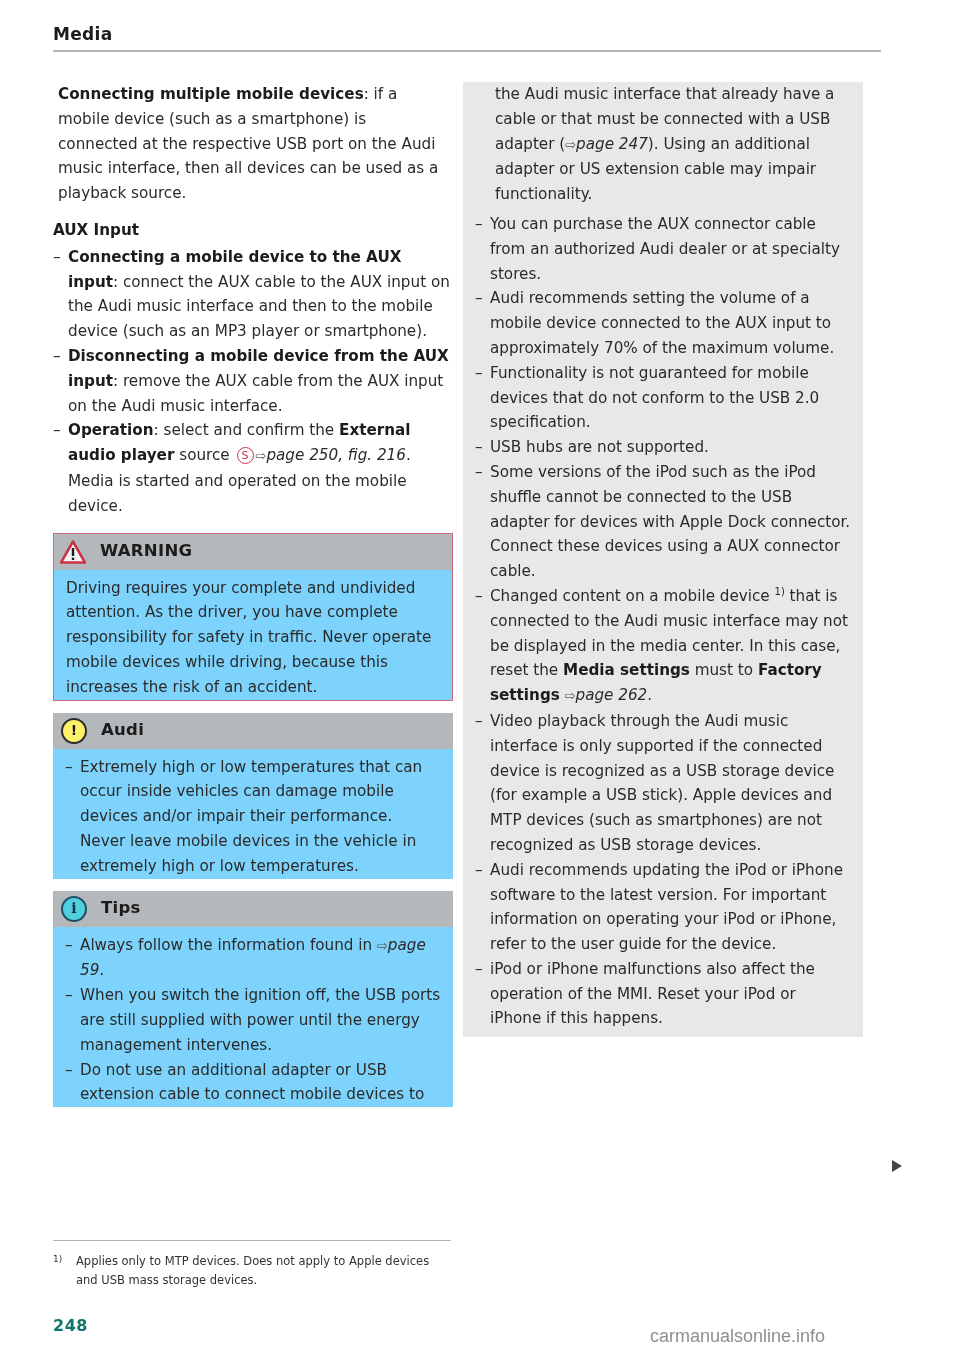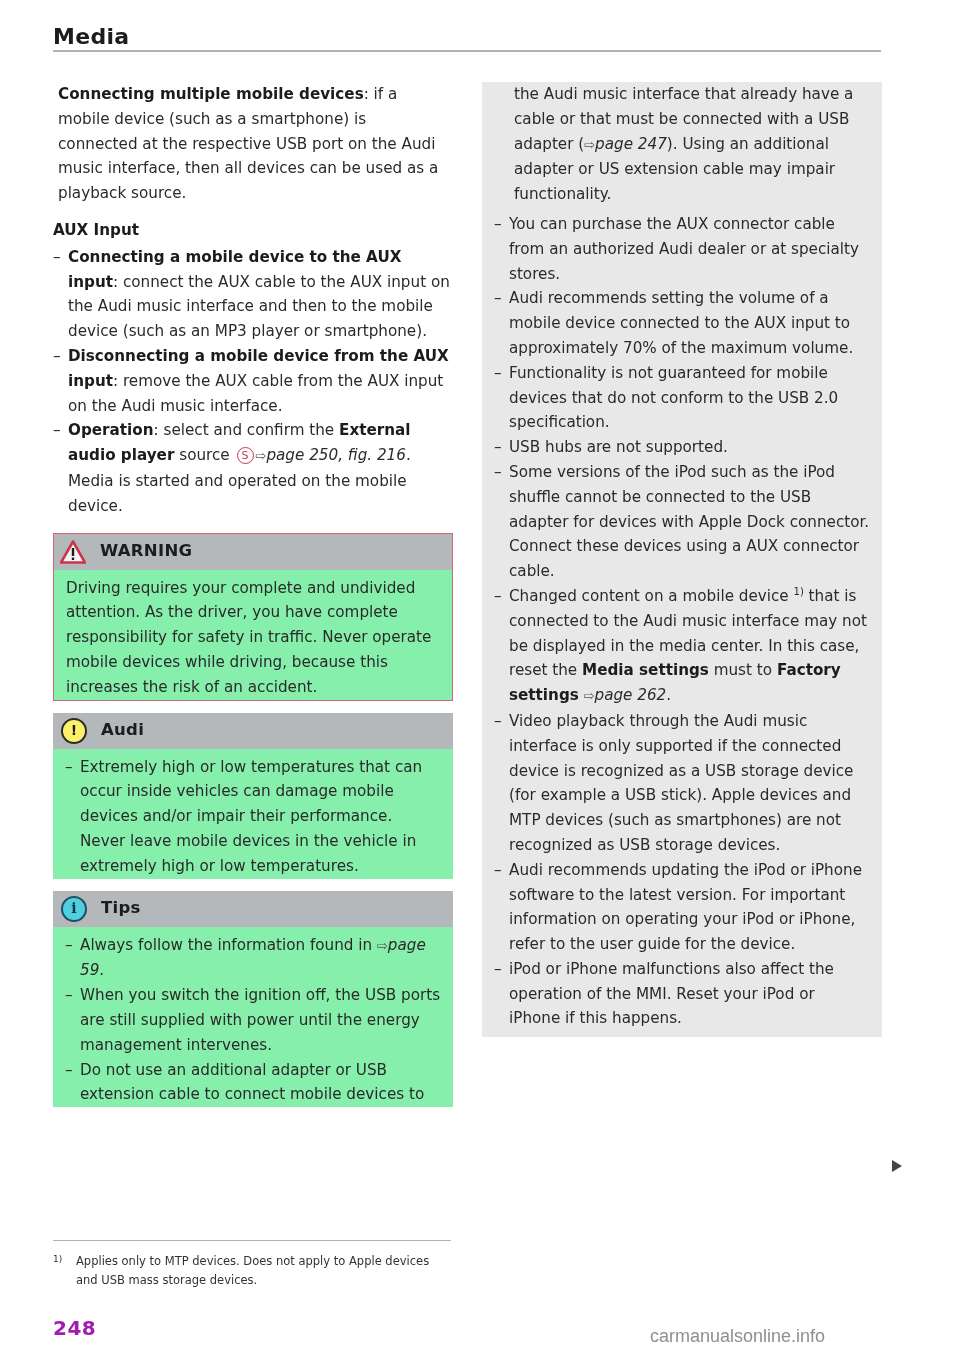--- a/index.html
+++ b/index.html
@@ -1,40 +1,40 @@
 <!DOCTYPE html>
 <html><head>
 <meta charset="utf-8">
 <style>
   html, body { margin:0; padding:0; }
   body { width:960px; height:1358px; background:#ffffff; position:relative; overflow:hidden;
          font-family:"DejaVu Sans", "Liberation Sans", sans-serif; color:#2a2a2a; }
   .header { position:absolute; left:53px; top:24px; width:828px; }
-  .header-title { font-weight:bold; font-size:22px; letter-spacing:0.3px; color:#1c1c1c; }
+  .header-title { font-weight:bold; font-size:17px; letter-spacing:0.3px; color:#1c1c1c; }
   .header-rule { position:absolute; left:53px; top:50px; width:828px; height:2px; background:#b3b3b3; }
 
   .col { position:absolute; font-size:15.2px; line-height:24.8px; }
   .col-left { left:53px; top:77px; width:400px; }
-  .col-right { left:484px; top:77px; width:398px; }
+  .col-right { left:465px; top:77px; width:398px; }
 
   p { margin:5px; }
   b { font-weight:bold; color:#1c1c1c; }
   i { font-style:italic; }
   .subhead { font-weight:bold; margin-top:12px; margin-bottom:2px; color:#1c1c1c; }
 
   ul.dash { list-style:none; margin:0; padding:0; }
   ul.dash li { position:relative; padding-left:15px; }
   ul.dash li::before { content:"–"; position:absolute; left:0; top:0; }
 
   .ref-arrow { font-size:13px; color:#555; }
   .circle-s { display:inline-block; width:15px; height:15px; border:1.5px solid #c23a4e; border-radius:50%;
               color:#c23a4e; font-size:11px; line-height:15px; text-align:center; vertical-align:1px; margin:0 2px; }
   sup { font-size:10px; line-height:0; }
 
-  .box { margin-top:12px; background:#86efac; }
+  .box { margin-top:12px; background:#7dd3fc; }
   .box-head { background:#b4b8bb; height:36px; display:flex; align-items:center; padding-left:8px; }
   .box-head-label { font-weight:bold; font-size:16.5px; margin-left:14px; color:#1c1c1c; letter-spacing:0.3px; }
   .box-body { padding:6px 12px 0 12px; }
   .warning { border:1.5px solid #d06a78; margin-top:14px; }
   .warning .box-head { padding-left:6px; }
 
   .tri-icon { width:26px; height:24px; }
   .note-icon { width:26px; height:26px; border-radius:50%; background:#fbf16a; border:2px solid #2b2b2b;
                box-sizing:border-box; display:flex; align-items:center; justify-content:center;
                font-weight:bold; font-size:14px; color:#1c1c1c; }
@@ -43,21 +43,21 @@
                font-family:"DejaVu Serif", serif; font-weight:bold; font-size:14px; color:#17354a; }
 
   .right-box { background:#e8e8e8; padding:0 12px 6px 12px; margin-left:-2px; }
   .continue-arrow { position:absolute; left:892px; top:1160px; width:0; height:0;
                     border-top:6px solid transparent; border-bottom:6px solid transparent; border-left:10px solid #444; }
 
   .footnote-rule { position:absolute; left:53px; top:1240px; width:398px; height:1px; background:#b3b3b3; }
   .footnote { position:absolute; left:53px; top:1252px; width:400px; font-size:11.5px; line-height:19px; color:#333; }
   .footnote-mark { position:absolute; left:0; top:-2px; font-size:9px; }
   .footnote-text { display:block; padding-left:23px; }
-  .page-number { position:absolute; left:53px; top:1316px; font-weight:bold; font-size:20px; color:#a21caf; letter-spacing:0.5px; }
+  .page-number { position:absolute; left:53px; top:1316px; font-weight:bold; font-size:16px; color:#0f766e; letter-spacing:0.5px; }
   .watermark { position:absolute; left:650px; top:1326px; font-family:Liberation Sans, sans-serif;
                font-size:18px; color:#8f8f8f; }
 </style>
 </head>
 <body>
 
 <div class="header">
   <span class="header-title">Media</span>
 </div>
 <div class="header-rule"></div>

